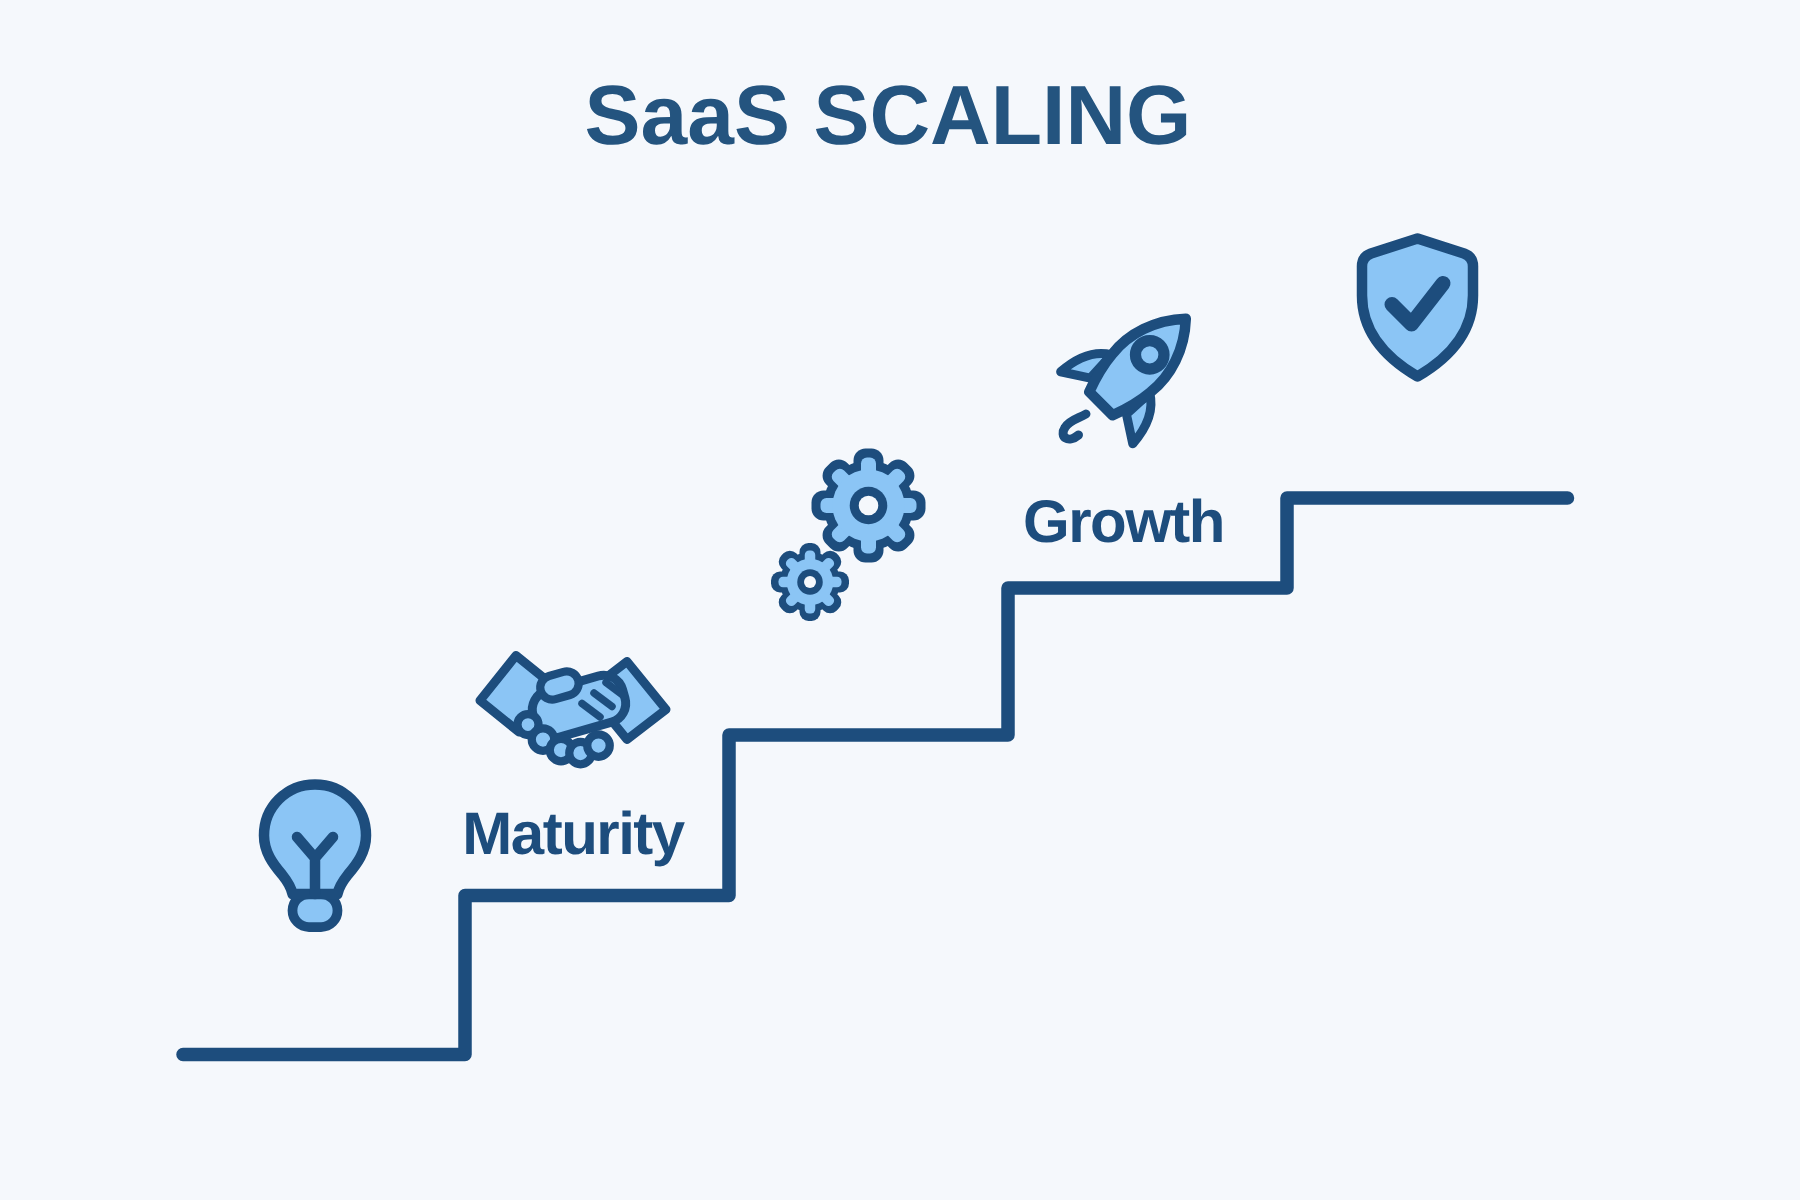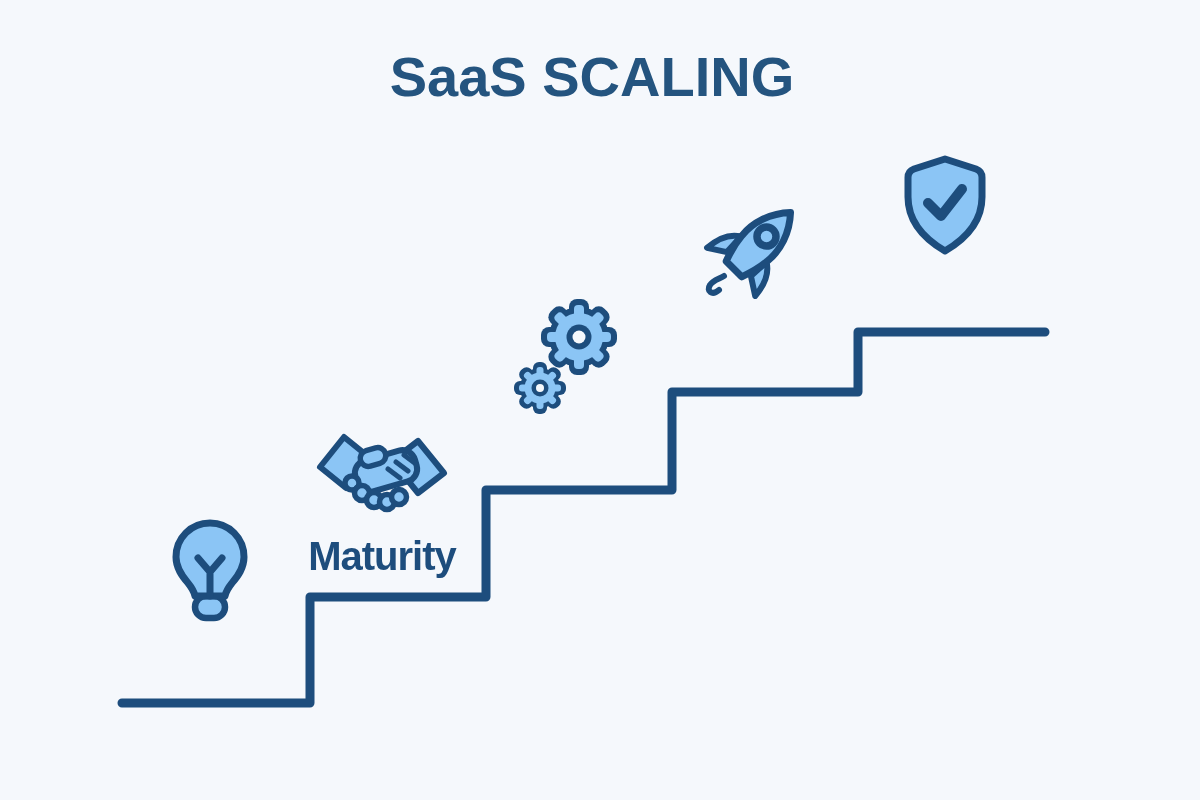--- a/index.html
+++ b/index.html
@@ -137,19 +137,20 @@
 
   <svg class="icon icon-rocket" width="110" height="110" viewBox="0 0 110 110">
     <g transform="rotate(45 55 52)">
       <path class="st" stroke-width="6" d="M37,58 C27,64 22,76 21,90 L38,79 Z"></path>
       <path class="st" stroke-width="6" d="M73,58 C83,64 88,76 89,90 L72,79 Z"></path>
       <path class="st" stroke-width="7" d="M55,6 C69,21 75,40 73,57 C72,69 69,78 66,86 L44,86 C41,78 38,69 37,57 C35,40 41,21 55,6 Z"></path>
       <circle class="st" stroke-width="7.5" cx="55" cy="40" r="9.5"></circle>
     </g>
     <path class="ln" stroke-width="6" d="M16,97 C9,103 3,98 7,92 C10,87 16,86 21,83"></path>
   </svg>
+  <div class="stage-label label-4">Growth</div>
 
   <svg class="icon icon-shield" width="88" height="100" viewBox="0 0 88 100">
     <path class="st" stroke-width="7" d="M44,4 L75,14 C79,15.5 81,18.5 81,22.5 L81,42 C81,64 68,82 44,96 C20,82 7,64 7,42 L7,22.5 C7,18.5 9,15.5 13,14 Z"></path>
     <path class="ln" stroke-width="10" d="M27,48 L40,61 L61,34"></path>
   </svg>
 
 </div>
 
 </body></html>

